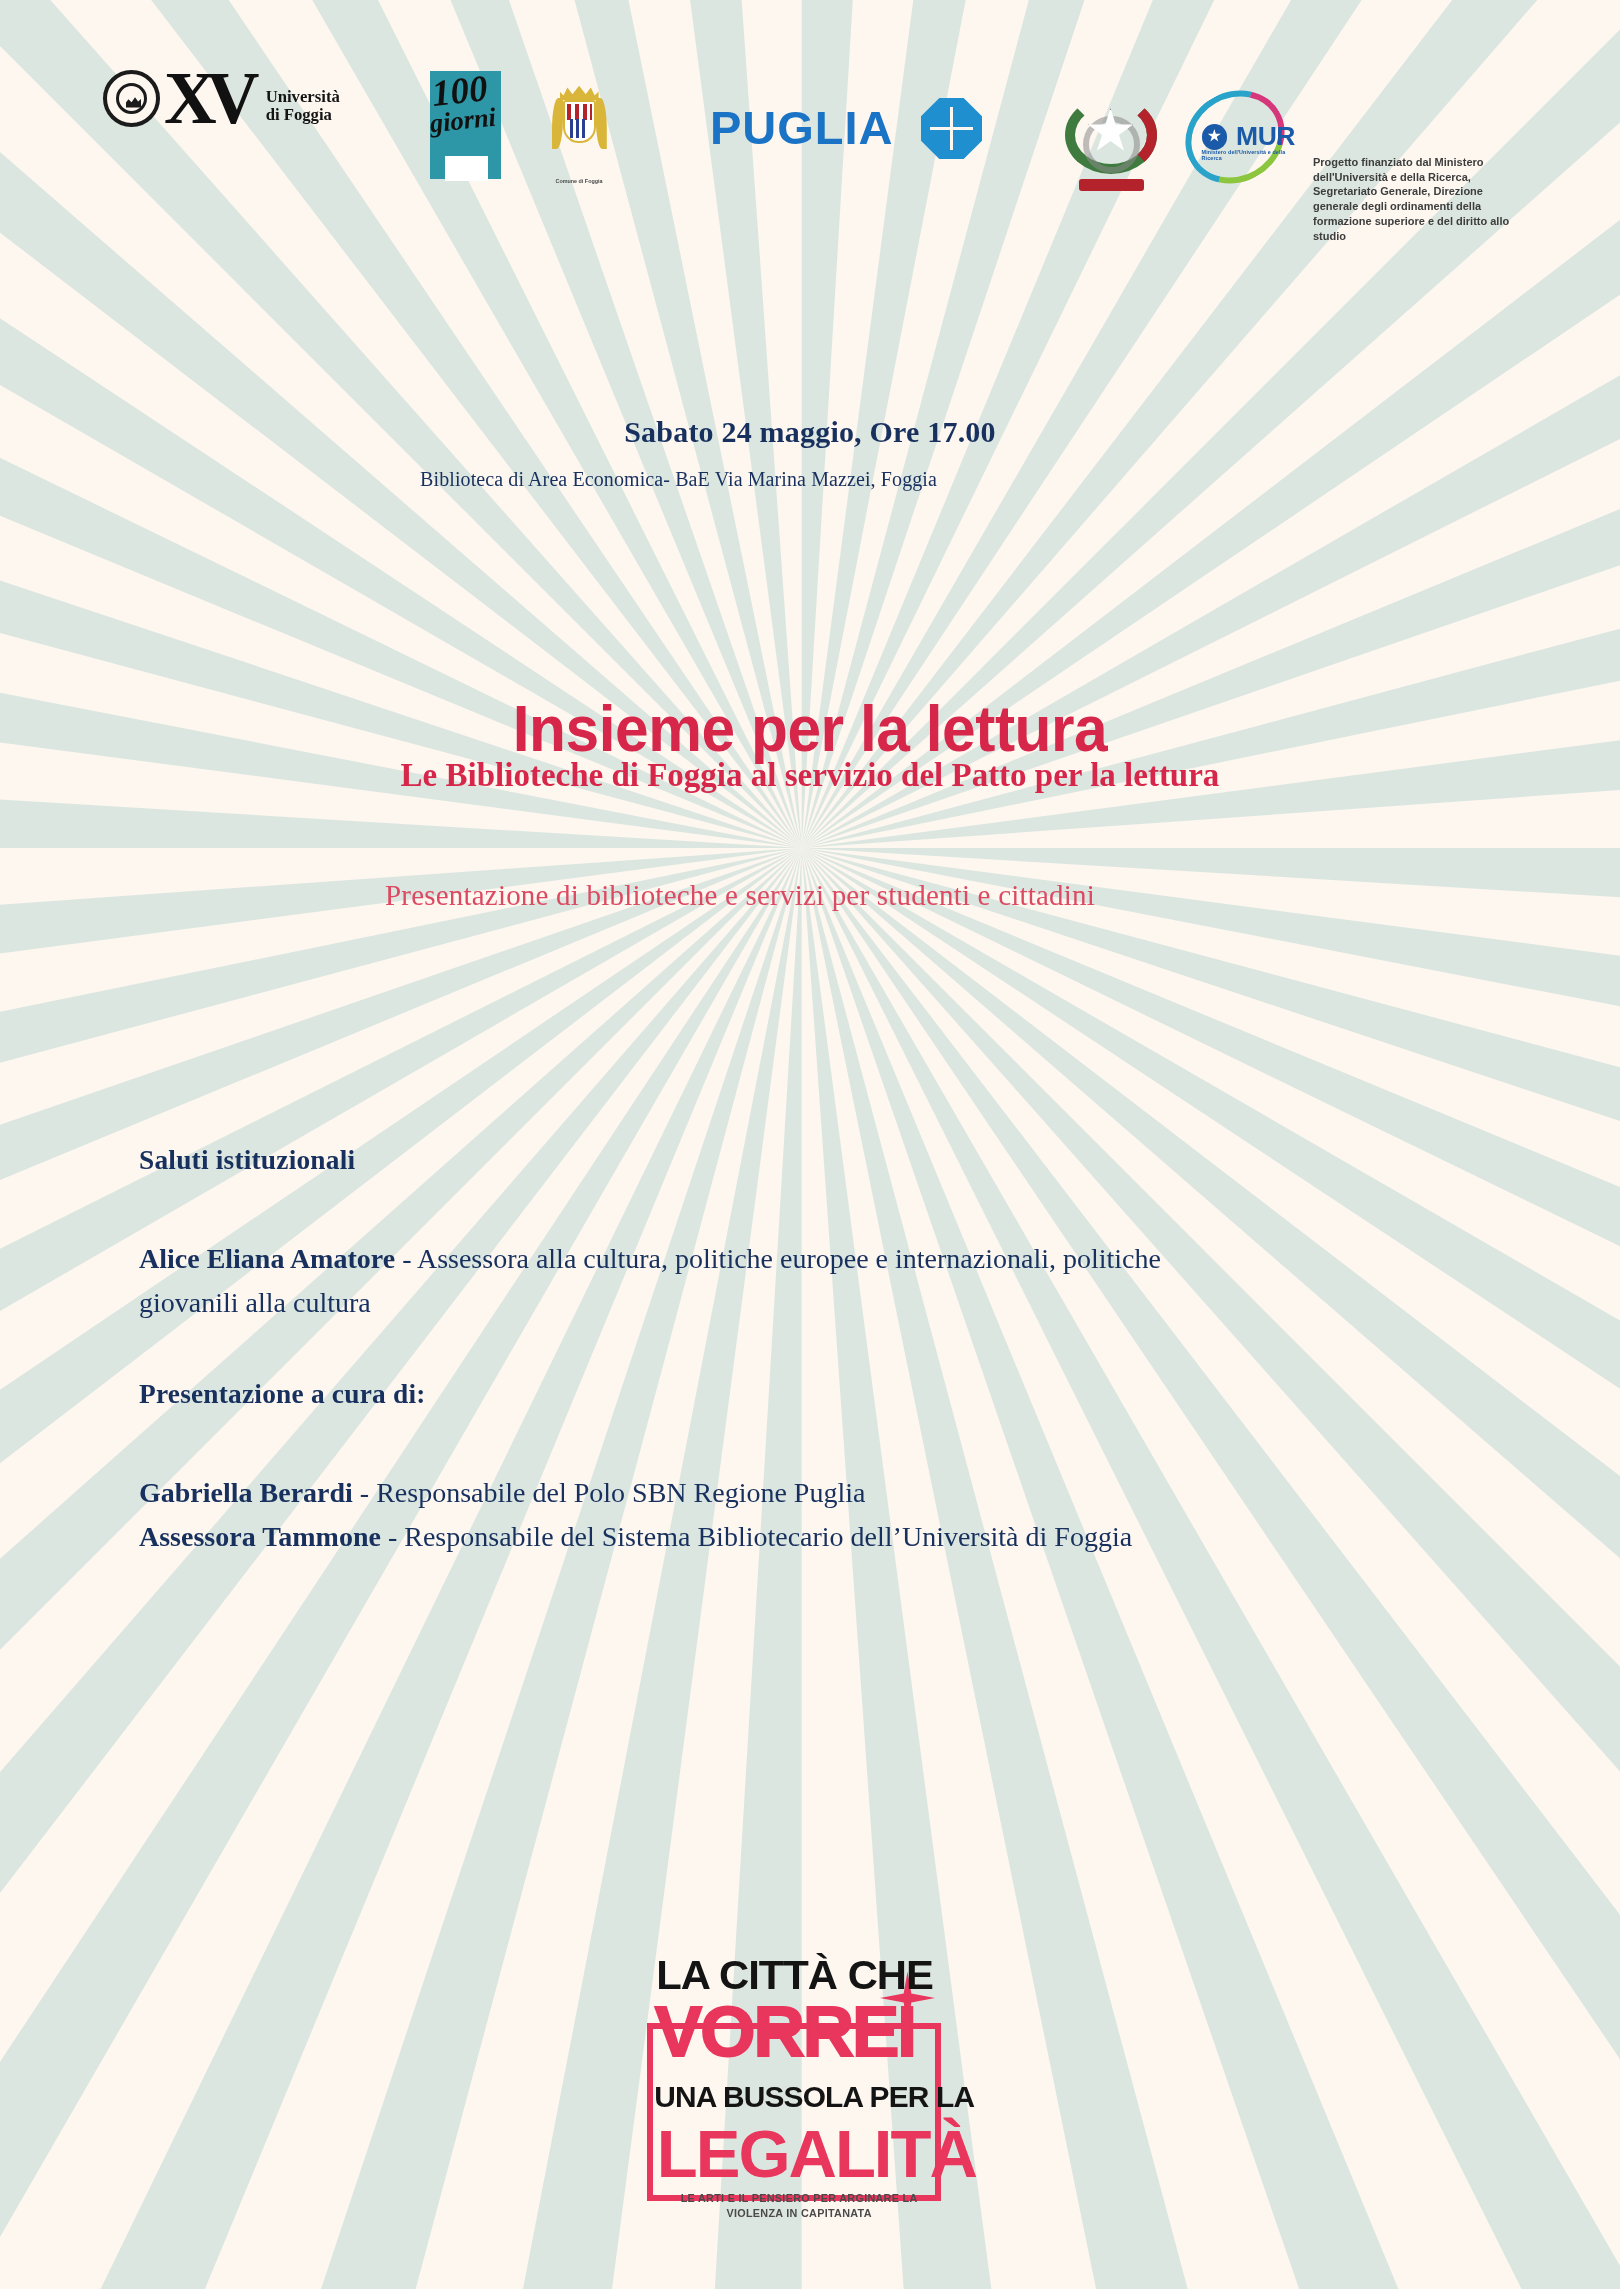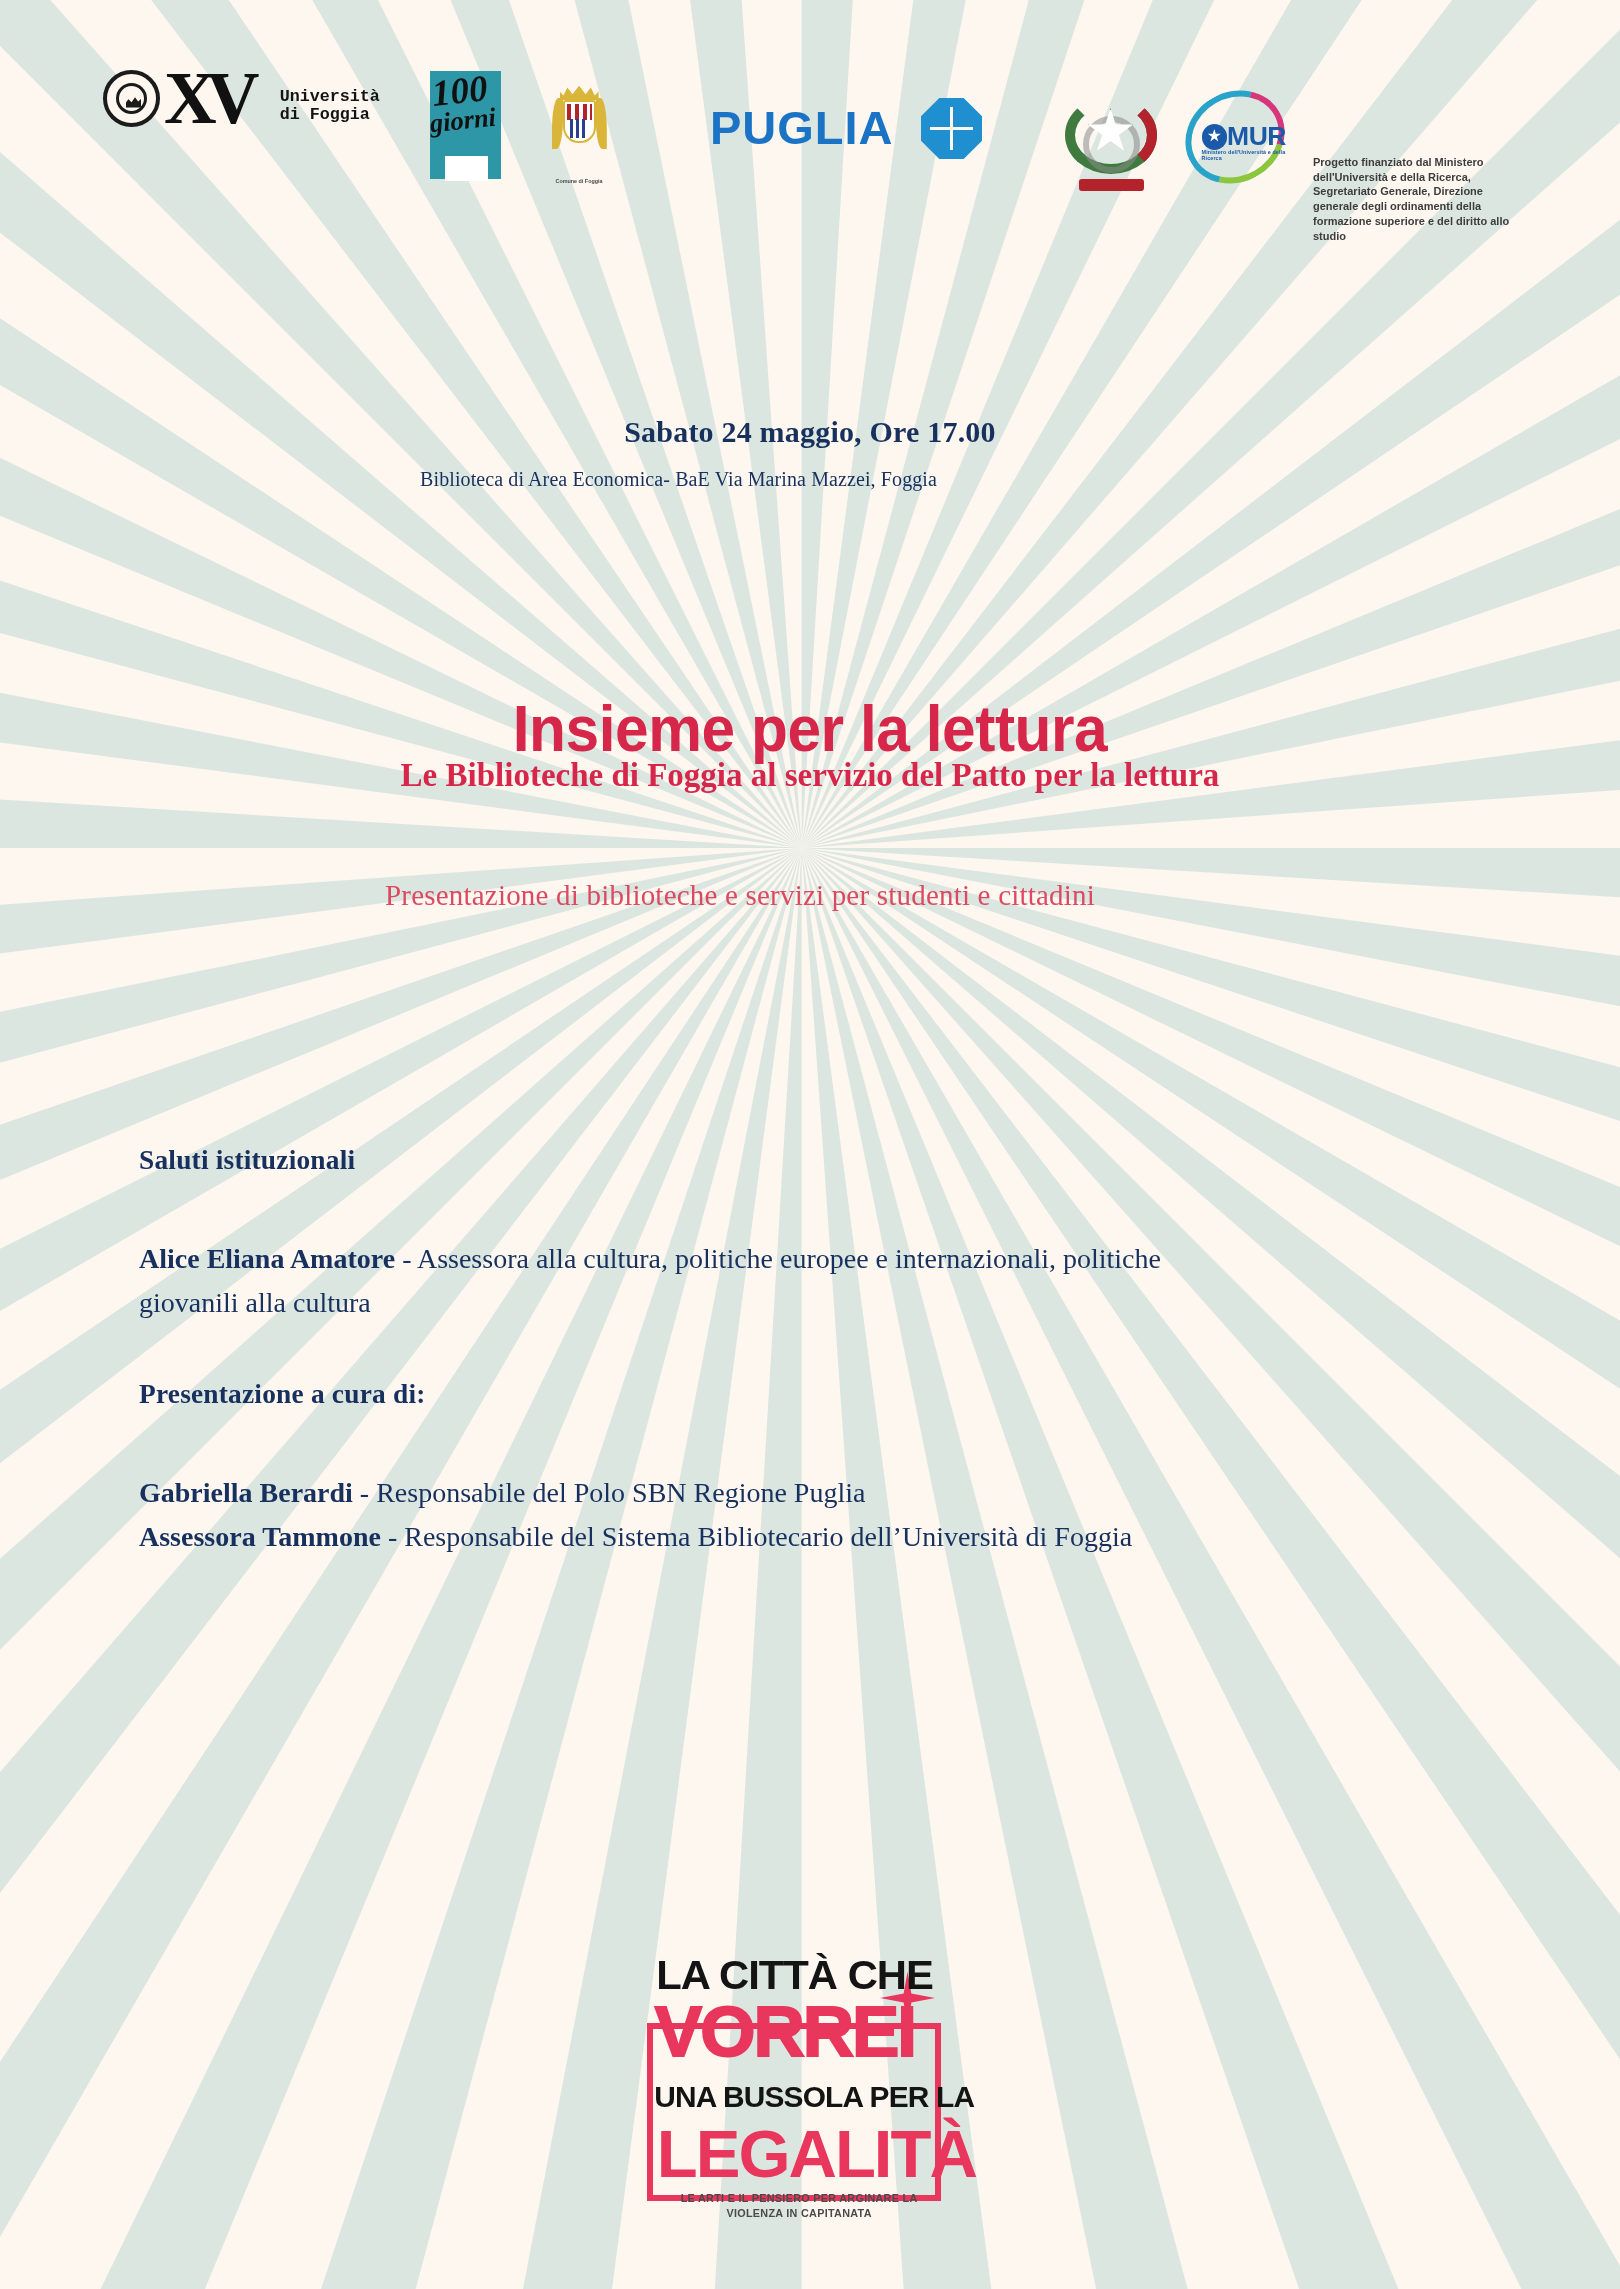--- a/index.html
+++ b/index.html
@@ -78,26 +78,26 @@
   .xv-mark {
     font-family: "Liberation Serif", serif;
     font-size: 73px;
     font-weight: 700;
     color: #111;
     line-height: 0.82;
     letter-spacing: -9.8px;
     margin-left: -2px;
   }
   .unifg-words {
-    font-family: Liberation Mono, monospace;
+    font-family: Liberation Serif, serif;
     font-size: 16.7px;
     font-weight: 700;
     color: #141414;
     line-height: 1.08;
-    margin-left: 24px;
+    margin-left: 10px;
     margin-top: 13.7px;
   }
 
   .logo-100 {
     position: absolute;
     left: 416px;
     top: 2px;
     width: 90px;
     height: 122px;
   }
@@ -304,21 +304,21 @@
     border-bottom-color: #8cc63f;
     border-left-color: #29a3c9;
     box-sizing: border-box;
     transform: rotate(-30deg);
   }
   .mur-inner {
     position: absolute;
     left: 17.6px; top: 33px;
     display: flex;
     align-items: center;
-    gap: 0;
+    gap: 9px;
   }
   .mur-emblem {
     width: 25.5px; height: 25.5px;
     border-radius: 50%;
     background: #1a5aa8;
     position: relative;
   }
   .mur-emblem::after {
     content: "";
     position: absolute;

